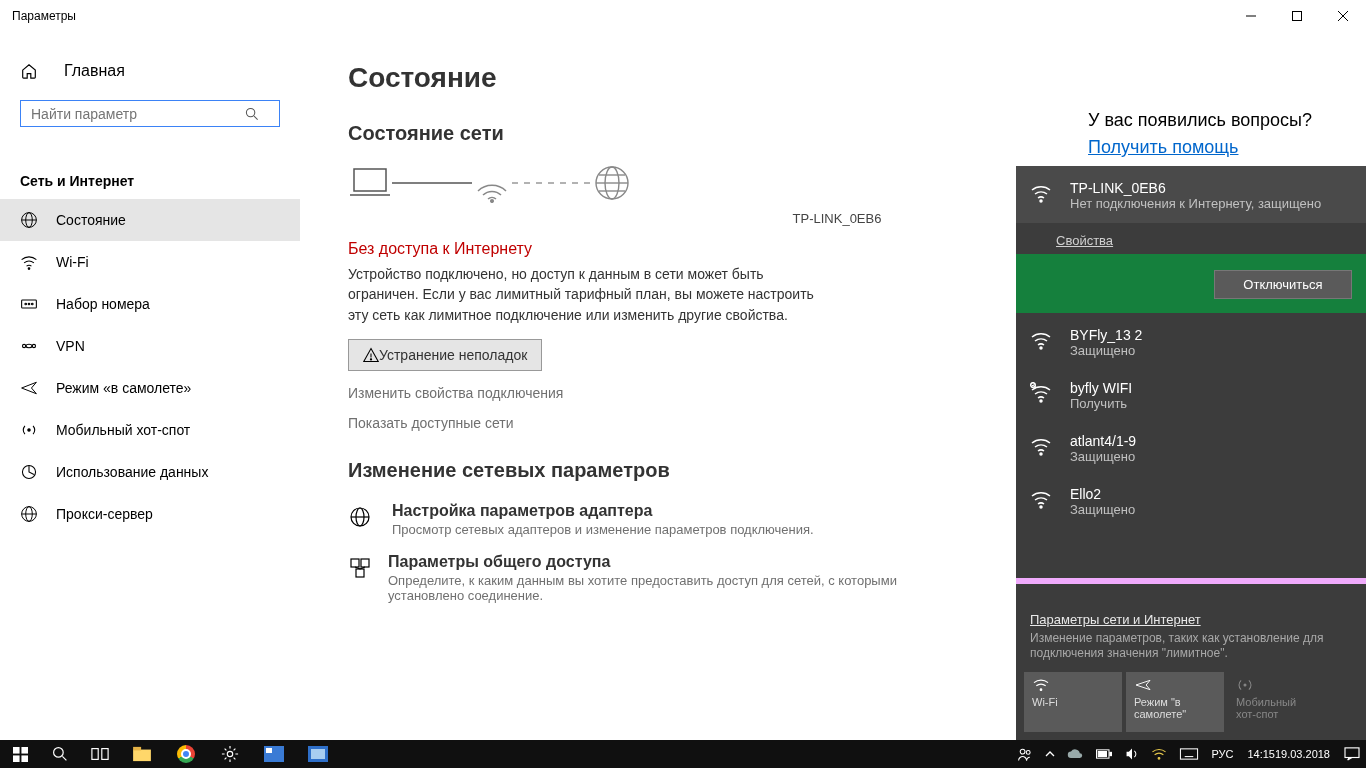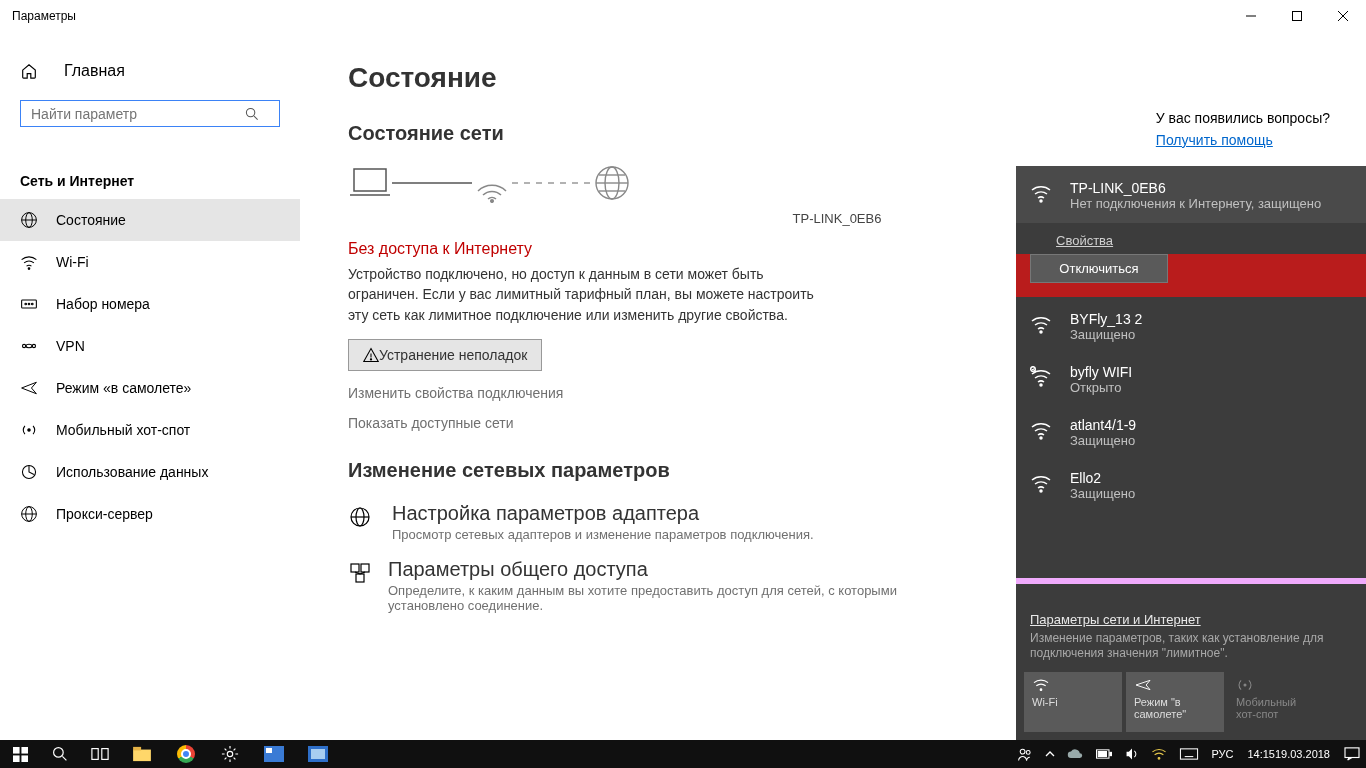--- a/index.html
+++ b/index.html
@@ -29,24 +29,24 @@
 .main h2 { font-size:20px; font-weight:600; margin:0 0 18px; }
 .main h3 { font-size:20px; font-weight:600; margin:28px 0 20px; }
 .diagram { display:flex; align-items:center; gap:0; margin:6px 0 8px; }
 .dcap { text-align:center; font-size:12px; color:#444; margin-bottom:14px; }
 .alert { color:#c00000; font-size:16px; font-weight:400; margin:4px 0 6px; }
 .desc { color:#333; max-width:480px; line-height:1.45; margin-bottom:14px; }
 .btn-gray { display:inline-flex; align-items:center; border:1px solid #999; background:#e5e5e5; padding:7px 14px; font-size:14px; cursor:default; }
 .linkish { color:#707070; margin:14px 0; cursor:default; }
 .opt { display:flex; gap:16px; margin:16px 0; max-width:560px; }
 .opt .oicon { width:28px; padding-top:3px; }
-.opt .otitle { font-size:20px; margin-bottom:2px; }
+.opt .otitle { font-size:16px; margin-bottom:2px;font-weight:bold; }
 .opt .odesc { font-size:13px; color:#707070; } 
 
-.help { position:absolute; right:36px; top:110px; font-size:14px; }
+.help { position:absolute; right:54px; top:110px; font-size:18px; }
 .help .q { margin-bottom:6px; }
 .help .link { color:#0066cc; text-decoration:underline; cursor:default; }
 
 
 .flyout { position:absolute; right:0; bottom:28px; width:350px; height:574px; background:#3c3c3c; color:#fff; display:flex; flex-direction:column; }
 .netblock { display:flex; gap:14px; padding:14px 14px 8px 14px; cursor:default; }
 .netblock.active { background:#4a4a4a; padding-bottom:12px; }
 .wicon { width:26px; padding-top:2px; }
 .ntitle { font-size:14px; }
 .nsub { font-size:13px; color:#c0c0c0; }
@@ -300,21 +300,21 @@
           <path d="M8 16a5 5 0 016 0"></path>
           <circle cx="11" cy="19" r="1" fill="#fff"></circle>
         </svg>
       </span>
     <div>
       <div class="ntitle">TP-LINK_0EB6</div>
       <div class="nsub">Нет подключения к Интернету, защищено</div>
     </div>
   </div>
   <div class="props">Свойства</div>
-  <div style="background:#b91c1c;display:flex;padding:0 14px 14px;">
+  <div style="background:#15803d;display:flex;justify-content:flex-end;padding:16px 14px 14px;">
     <div class="disc" style="margin:0;">Отключиться</div>
   </div>
 
   <div class="netblock">
     <span class="wicon">
         <svg width="22" height="22" viewBox="0 0 22 22" fill="none" stroke="#fff" stroke-width="1.5">
           <path d="M2 8a14 14 0 0118 0"></path>
           <path d="M5 12a10 10 0 0112 0"></path>
           <path d="M8 16a5 5 0 016 0"></path>
           <circle cx="11" cy="19" r="1" fill="#fff"></circle>
@@ -332,21 +332,21 @@
           <path d="M5 12a10 10 0 0112 0"></path>
           <path d="M8 16a5 5 0 016 0"></path>
           <circle cx="11" cy="19" r="1" fill="#fff"></circle>
           <path d="M3 3l3 3" stroke="#fff"></path>
           <circle cx="3" cy="3" r="2.3" fill="#3c3c3c" stroke="#fff"></circle>
           <path d="M2 3l1 1 1.4-2" stroke="#fff" stroke-width="1"></path>
         </svg>
       </span>
     <div>
         <div class="ntitle">byfly WIFI</div>
-        <div class="nsub">Открыто</div>
+        <div class="nsub">Получить</div>
       </div>
   </div>
   <div class="netblock">
     <span class="wicon">
         <svg width="22" height="22" viewBox="0 0 22 22" fill="none" stroke="#fff" stroke-width="1.5">
           <path d="M2 8a14 14 0 0118 0"></path>
           <path d="M5 12a10 10 0 0112 0"></path>
           <path d="M8 16a5 5 0 016 0"></path>
           <circle cx="11" cy="19" r="1" fill="#fff"></circle>
         </svg>

